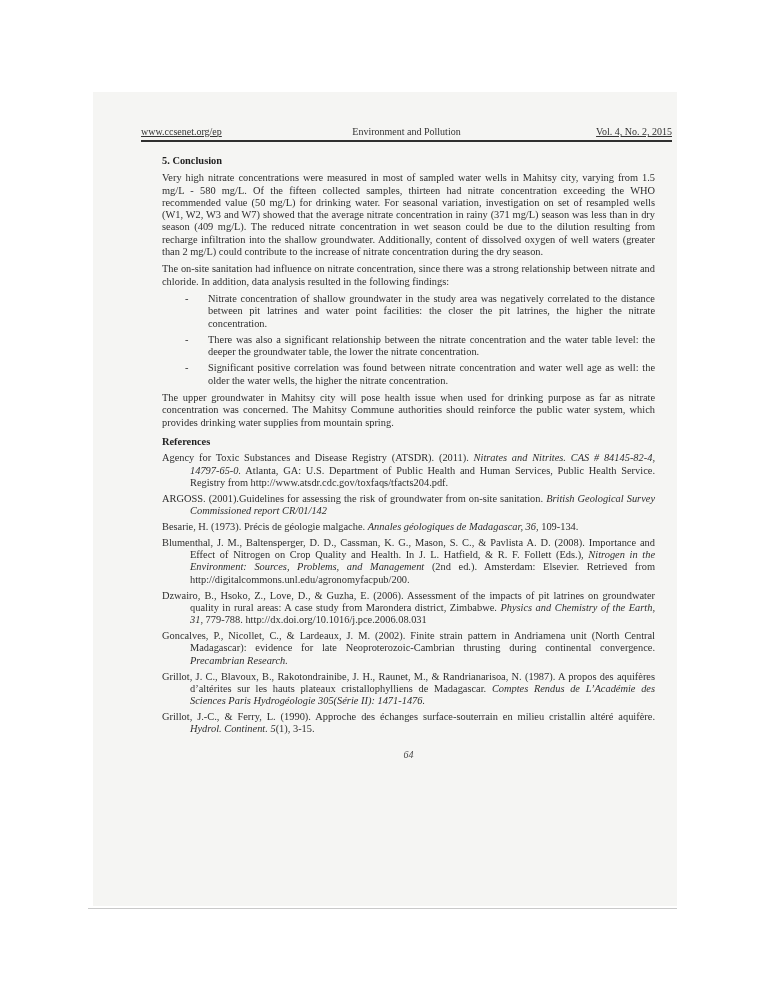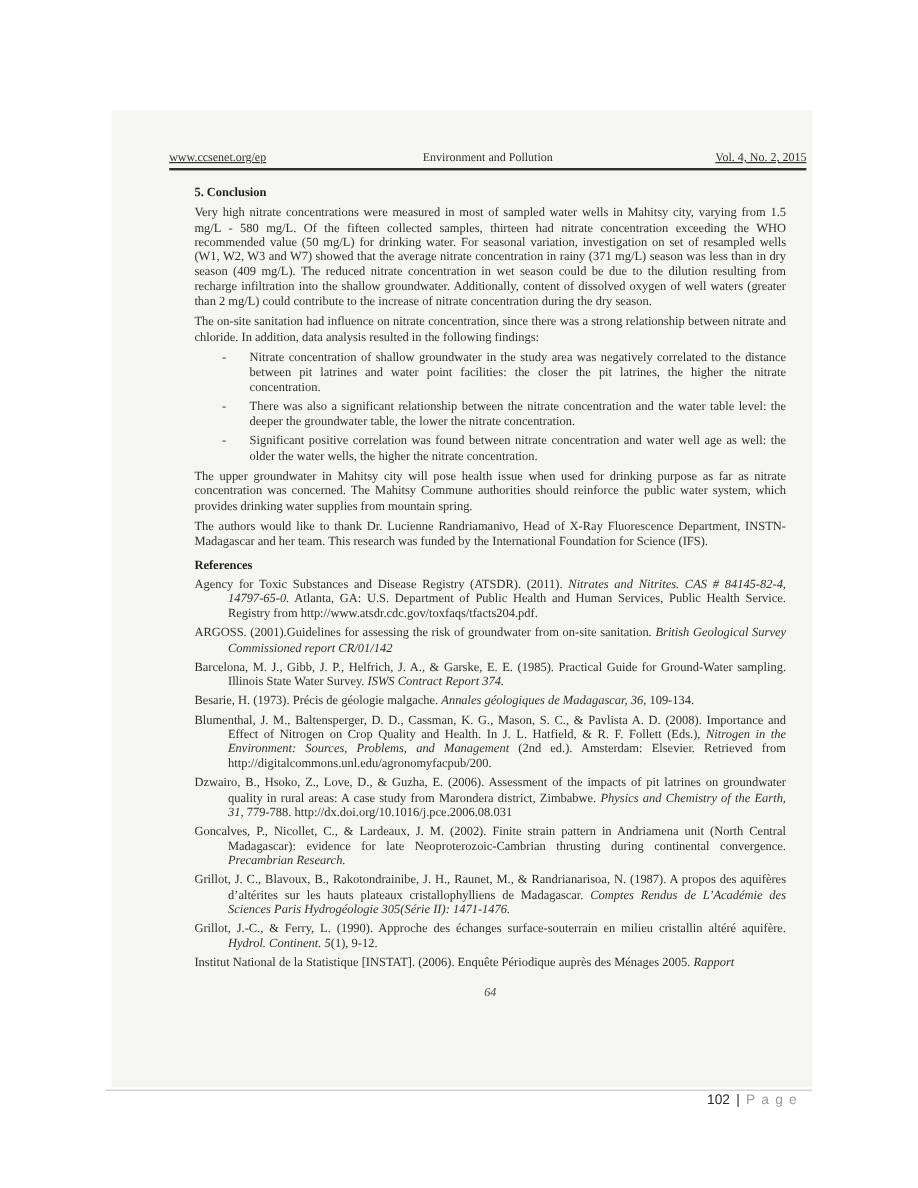--- a/index.html
+++ b/index.html
@@ -77,42 +77,34 @@
           </div>
           <div class="finding-item">
             <span class="dash">-</span>
             <span class="ftext">Significant positive correlation was found between nitrate concentration and water well age as well: the older the water wells, the higher the nitrate concentration.</span>
           </div>
         </div>
 
       <p class="body-par">The upper groundwater in Mahitsy city will pose health issue when used for drinking purpose as far as nitrate concentration was concerned. The Mahitsy Commune authorities should reinforce the public water system, which provides drinking water supplies from mountain spring.</p>
 
 
-      <p class="body-par">The authors would like to thank Dr. Lucienne Randriamanivo, Head of X-Ray Fluorescence Department, INSTN-Madagascar and her team. This research was funded by the International Foundation for Science (IFS).</p>
 
       <p class="h-bold sub-heading">References</p>
 
       <div class="refs">
           <p class="ref"><span>Agency for Toxic Substances and Disease Registry (ATSDR). (2011). </span><span class="it">Nitrates and Nitrites. CAS # 84145-82-4, 14797-65-0.</span><span> Atlanta, GA: U.S. Department of Public Health and Human Services, Public Health Service. Registry from http://www.atsdr.cdc.gov/toxfaqs/tfacts204.pdf.</span></p>
           <p class="ref"><span>ARGOSS. (2001).Guidelines for assessing the risk of groundwater from on-site sanitation. </span><span class="it">British Geological Survey Commissioned report CR/01/142</span></p>
-          <p class="ref"><span>Barcelona, M. J., Gibb, J. P., Helfrich, J. A., &amp; Garske, E. E. (1985). Practical Guide for Ground-Water sampling. Illinois State Water Survey. </span><span class="it">ISWS Contract Report 374.</span></p>
           <p class="ref"><span>Besarie, H. (1973). Précis de géologie malgache. </span><span class="it">Annales géologiques de Madagascar, 36</span><span>, 109-134.</span></p>
           <p class="ref"><span>Blumenthal, J. M., Baltensperger, D. D., Cassman, K. G., Mason, S. C., &amp; Pavlista A. D. (2008). Importance and Effect of Nitrogen on Crop Quality and Health. In J. L. Hatfield, &amp; R. F. Follett (Eds.), </span><span class="it">Nitrogen in the Environment: Sources, Problems, and Management</span><span> (2nd ed.). Amsterdam: Elsevier. Retrieved from http://digitalcommons.unl.edu/agronomyfacpub/200.</span></p>
           <p class="ref"><span>Dzwairo, B., Hsoko, Z., Love, D., &amp; Guzha, E. (2006). Assessment of the impacts of pit latrines on groundwater quality in rural areas: A case study from Marondera district, Zimbabwe. </span><span class="it">Physics and Chemistry of the Earth, 31</span><span>, 779-788. http://dx.doi.org/10.1016/j.pce.2006.08.031</span></p>
           <p class="ref"><span>Goncalves, P., Nicollet, C., &amp; Lardeaux, J. M. (2002). Finite strain pattern in Andriamena unit (North Central Madagascar): evidence for late Neoproterozoic-Cambrian thrusting during continental convergence. </span><span class="it">Precambrian Research.</span></p>
           <p class="ref"><span>Grillot, J. C., Blavoux, B., Rakotondrainibe, J. H., Raunet, M., &amp; Randrianarisoa, N. (1987). A propos des aquifères d’altérites sur les hauts plateaux cristallophylliens de Madagascar. </span><span class="it">Comptes Rendus de L’Académie des Sciences Paris Hydrogéologie 305(Série II): 1471-1476.</span></p>
-          <p class="ref"><span>Grillot, J.-C., &amp; Ferry, L. (1990). Approche des échanges surface-souterrain en milieu cristallin altéré aquifère. </span><span class="it">Hydrol. Continent. 5</span><span>(1), 9-12.</span></p>
-          <p class="ref"><span>Institut National de la Statistique [INSTAT]. (2006). Enquête Périodique auprès des Ménages 2005. </span><span class="it">Rapport</span></p>
+          <p class="ref"><span>Grillot, J.-C., &amp; Ferry, L. (1990). Approche des échanges surface-souterrain en milieu cristallin altéré aquifère. </span><span class="it">Hydrol. Continent. 5</span><span>(1), 3-15.</span></p>
         </div>
 
       <p class="scan-page-number">64</p>
 
     </div>
   </div>
 
   <div class="doc-footer-rule"></div>
-  <div class="doc-footer">
-    <span class="num">102</span>
-    <span class="sep">|</span>
-    <span class="pg">P a g e</span>
-  </div>
 
 </div>
 
 </body></html>

